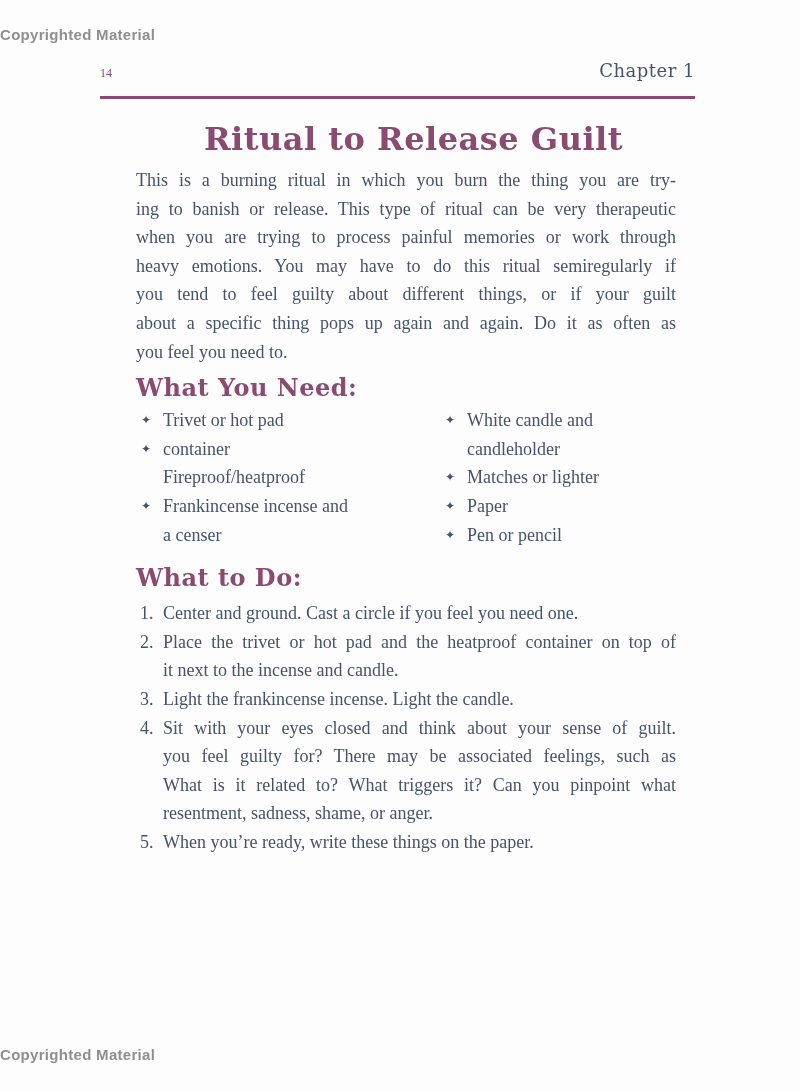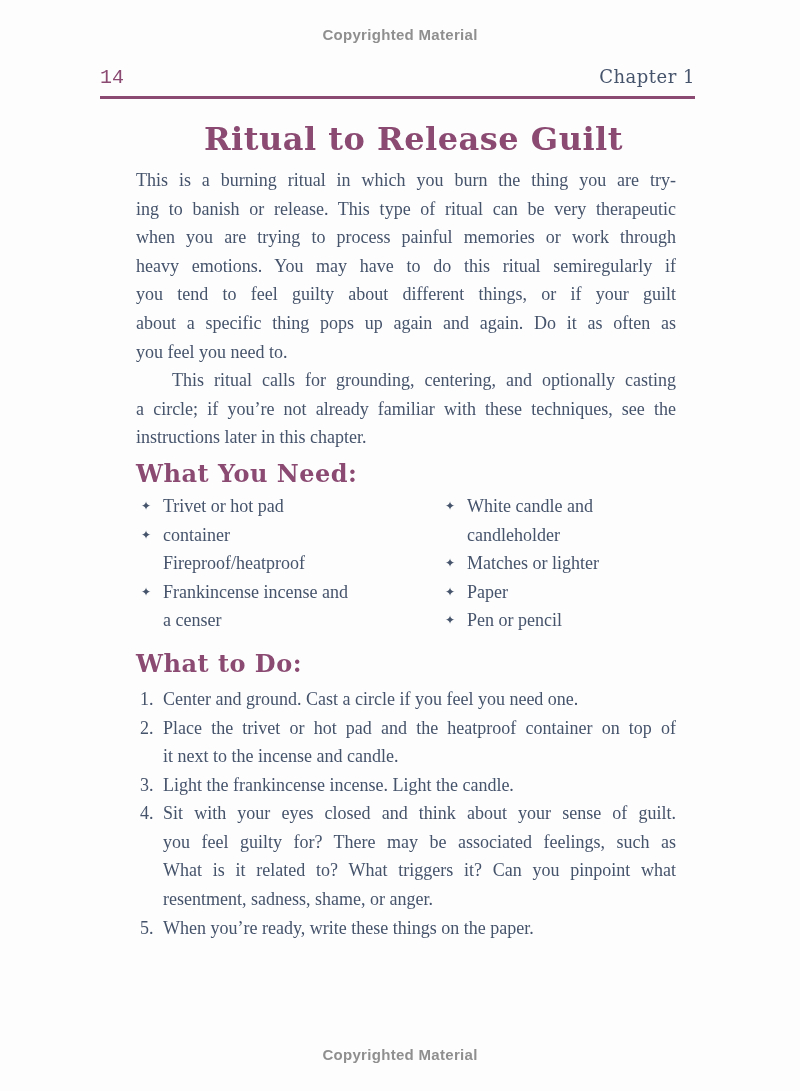--- a/index.html
+++ b/index.html
@@ -9,40 +9,39 @@
     width: 800px;
     height: 1091px;
     background: #fdfdfd;
     overflow: hidden;
     font-family: "Liberation Serif", serif;
     color: var(--body-slate, #45536b);
   }
   .copyright {
     position: absolute;
     left: 0; right: 0;
-    text-align: center;
     font-family: "Liberation Sans", sans-serif;
     font-weight: bold;
     font-size: 15px;
     letter-spacing: 0.3px;
     color: var(--copyright-gray, #8f8f8f);
   }
   #copyright-top { top: 26px; }
   #copyright-bottom { top: 1046px; }
   #page-header {
     position: absolute;
     top: 47px; left: 100px; width: 595px;
     display: flex;
     justify-content: space-between;
     align-items: baseline;
   }
   #page-number {
-    font-size: 20px;
+    font-size: 12px;
     color: var(--accent-maroon, #8a4a72);
-    font-family: Liberation Mono, monospace;
+    font-family: Liberation Serif, serif;
     margin-top: 19px;
   }
   #chapter-label {
     font-size: 18px;
     font-family: "DejaVu Serif", serif;
     color: var(--body-slate, #45536b);
     letter-spacing: 0.5px;
   }
   #header-rule {
     position: absolute;
@@ -116,25 +115,20 @@
     <div>
       <div class="jl">This is a burning ritual in which you burn the thing you are try-</div>
       <div class="jl">ing to banish or release. This type of ritual can be very therapeutic</div>
       <div class="jl">when you are trying to process painful memories or work through</div>
       <div class="jl">heavy emotions. You may have to do this ritual semiregularly if</div>
       <div class="jl">you tend to feel guilty about different things, or if your guilt</div>
       <div class="jl">about a specific thing pops up again and again. Do it as often as</div>
       <div class="nl">you feel you need to.</div>
     </div>
 
-    <div>
-      <div class="jl ind">This ritual calls for grounding, centering, and optionally casting</div>
-      <div class="jl">a circle; if you’re not already familiar with these techniques, see the</div>
-      <div class="nl">instructions later in this chapter.</div>
-    </div>
 
     <div id="heading-need" class="section-heading">What You Need:</div>
 
     <div id="need-columns">
       <div id="need-col-left">
         <div class="b-item">
           <span class="b-glyph">✦</span>
           <div class="b-lines">
             <div class="nl">Trivet or hot pad</div>
           </div>

